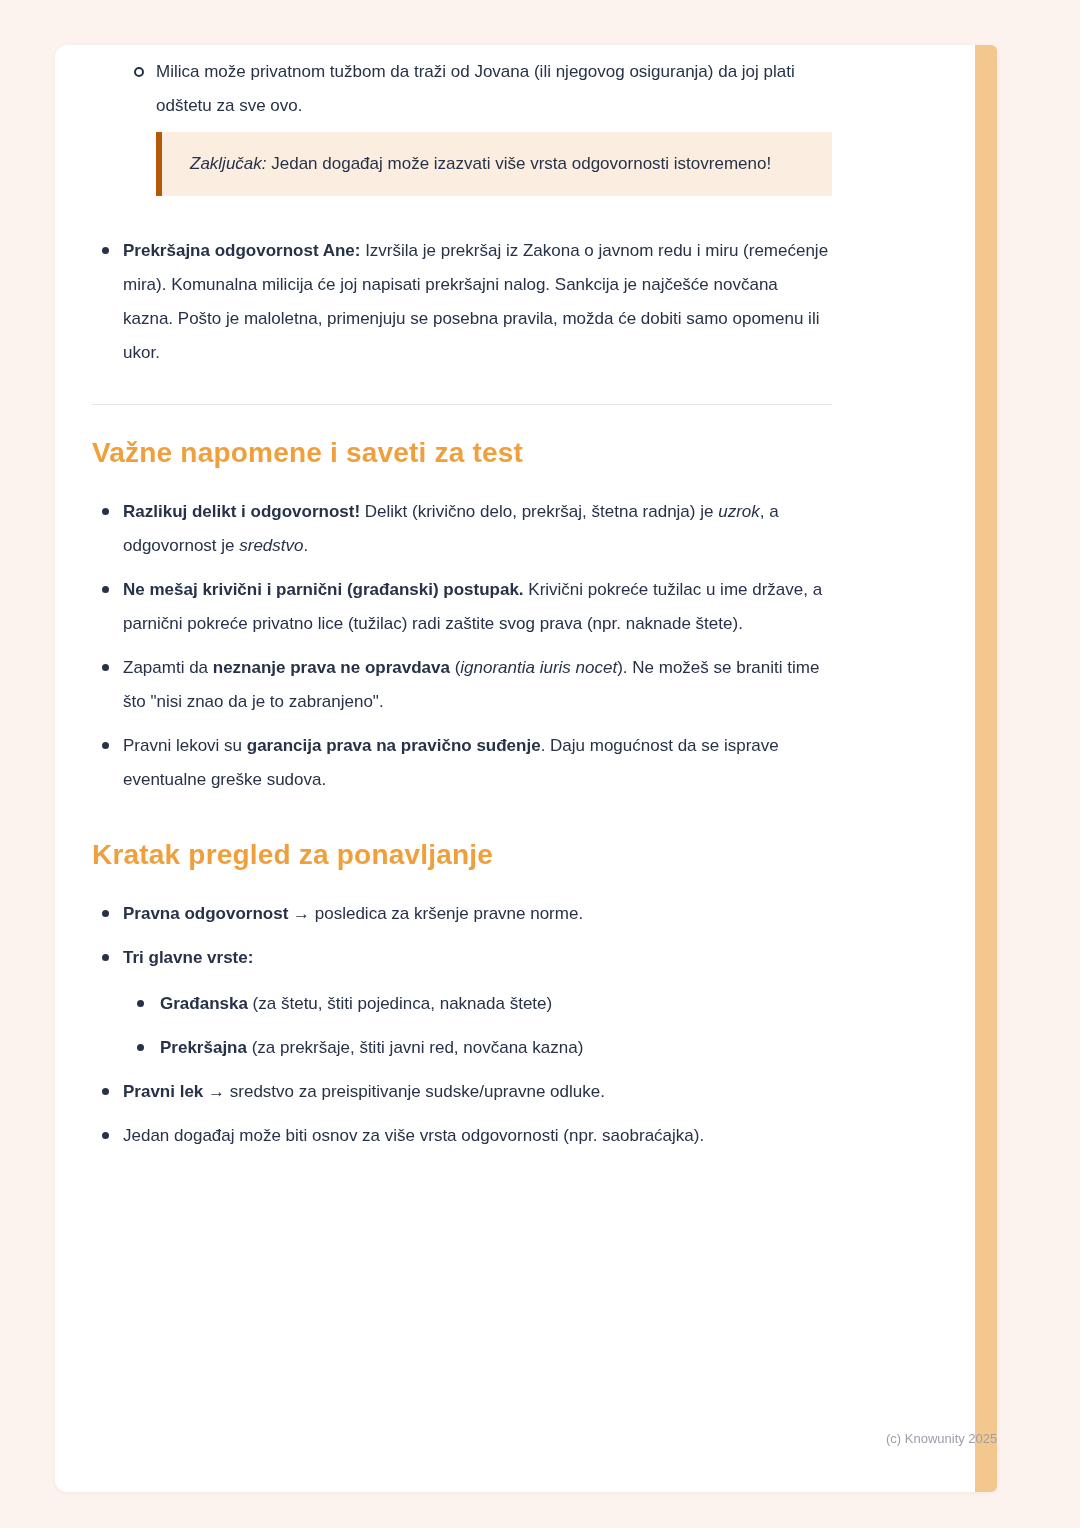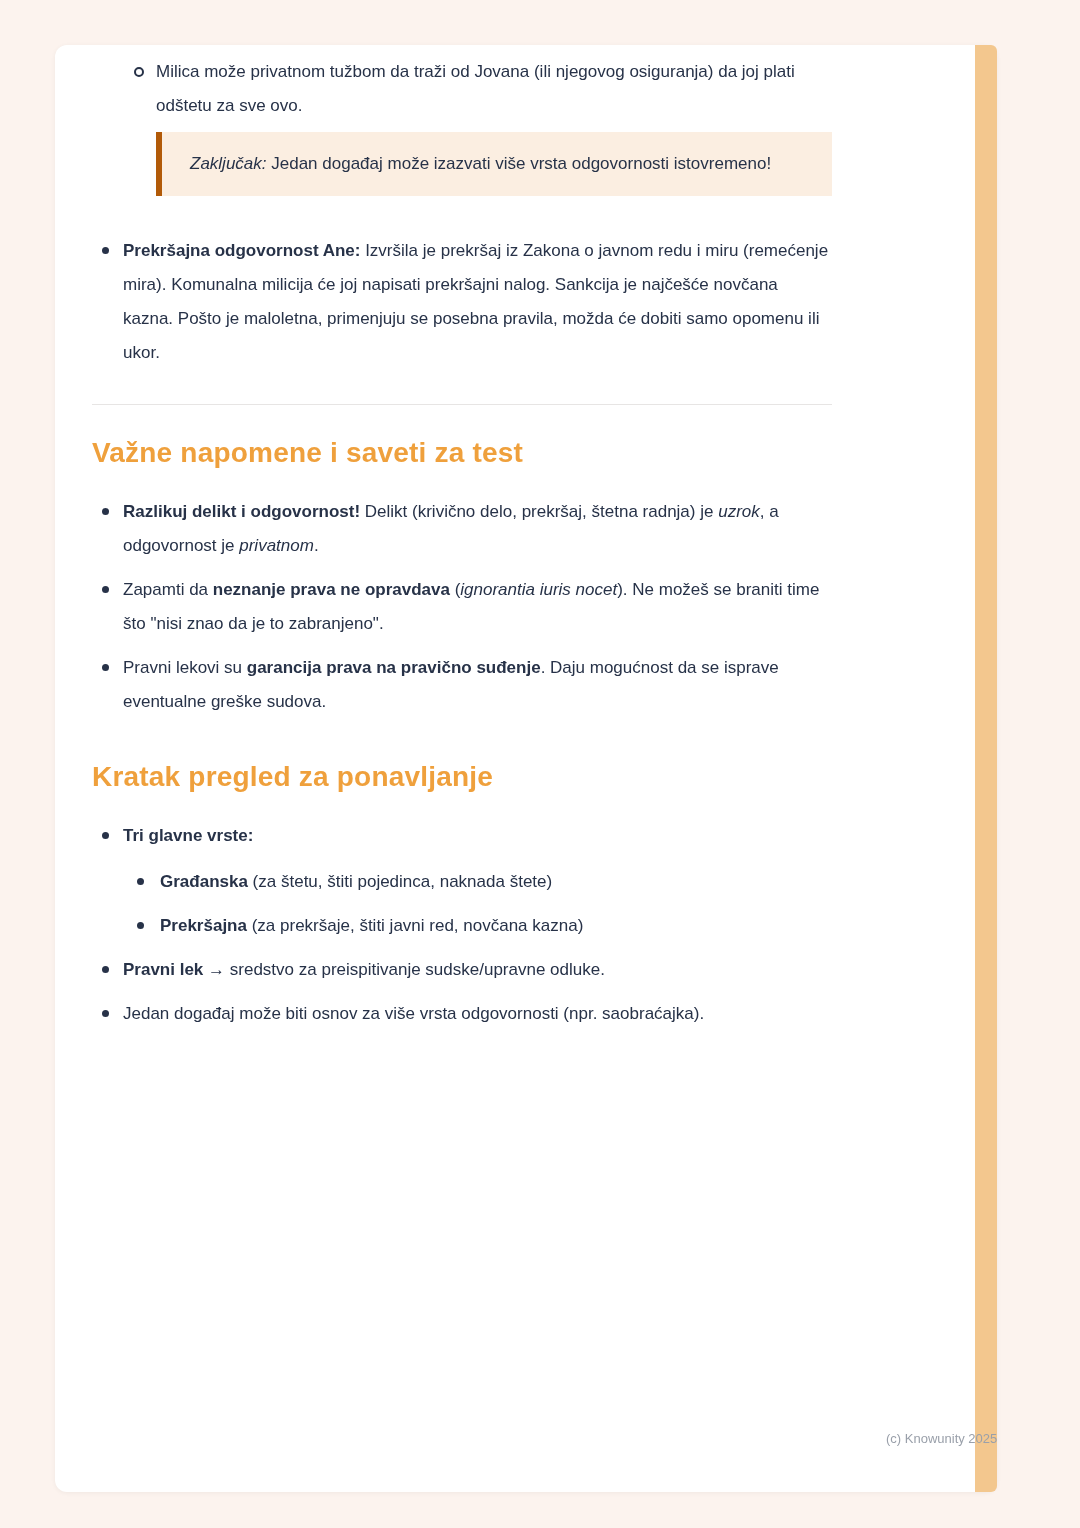--- a/index.html
+++ b/index.html
@@ -90,28 +90,30 @@
 
       <ul class="primer">
         <li><strong>Prekršajna odgovornost Ane:</strong><span> Izvršila je prekršaj iz Zakona o javnom redu i miru (remećenje mira). Komunalna milicija će joj napisati prekršajni nalog. Sankcija je najčešće novčana kazna. Pošto je maloletna, primenjuju se posebna pravila, možda će dobiti samo opomenu ili ukor.</span></li>
       </ul>
 
       <hr class="divider">
 
       <h2 class="section-heading">Važne napomene i saveti za test</h2>
 
       <ul class="tips">
-        <li><strong>Razlikuj delikt i odgovornost!</strong><span> Delikt (krivično delo, prekršaj, štetna radnja) je </span><em>uzrok</em><span>, a odgovornost je </span><em>privatnom</em><span>.</span></li>
+        <li><strong>Razlikuj delikt i odgovornost!</strong><span> Delikt (krivično delo, prekršaj, štetna radnja) je </span><em>uzrok</em><span>, a odgovornost je </span><em>sredstvo</em><span>.</span></li>
+        <li><strong>Ne mešaj krivični i parnični (građanski) postupak.</strong><span> Krivični pokreće tužilac u ime države, a parnični pokreće privatno lice (tužilac) radi zaštite svog prava (npr. naknade štete).</span></li>
         <li><span>Zapamti da </span><strong>neznanje prava ne opravdava</strong><span> (</span><em>ignorantia iuris nocet</em><span>). Ne možeš se braniti time što "nisi znao da je to zabranjeno".</span></li>
         <li><span>Pravni lekovi su </span><strong>garancija prava na pravično suđenje</strong><span>. Daju mogućnost da se isprave eventualne greške sudova.</span></li>
       </ul>
 
       <h2 class="section-heading second">Kratak pregled za ponavljanje</h2>
 
       <ul class="recap">
+        <li><strong>Pravna odgovornost</strong><span> → posledica za kršenje pravne norme.</span></li>
         <li><strong>Tri glavne vrste:</strong>
           <ul class="sub">
             <li><strong>Građanska</strong><span> (za štetu, štiti pojedinca, naknada štete)</span></li>
             <li><strong>Prekršajna</strong><span> (za prekršaje, štiti javni red, novčana kazna)</span></li>
           </ul>
         </li>
         <li><strong>Pravni lek</strong><span> → sredstvo za preispitivanje sudske/upravne odluke.</span></li>
         <li><span>Jedan događaj može biti osnov za više vrsta odgovornosti (npr. saobraćajka).</span></li>
       </ul>
 

